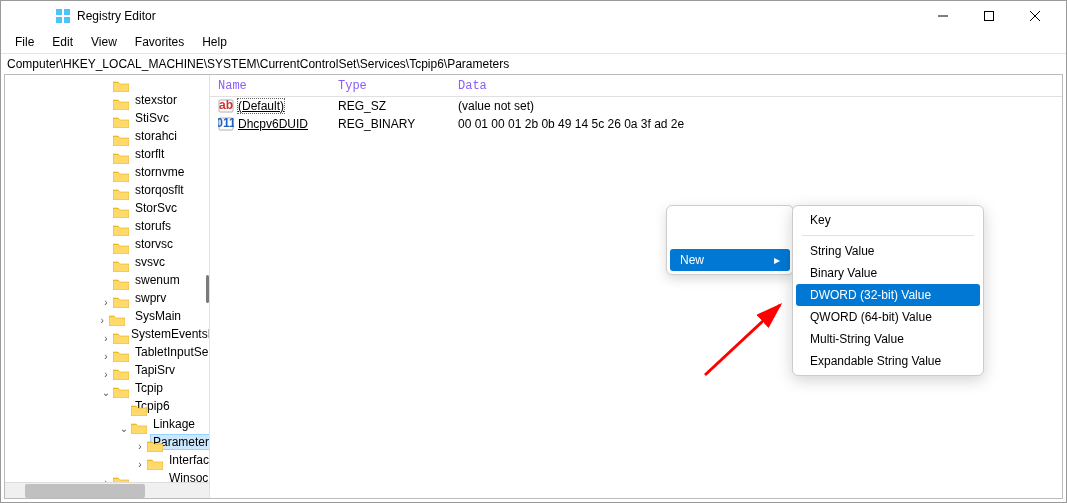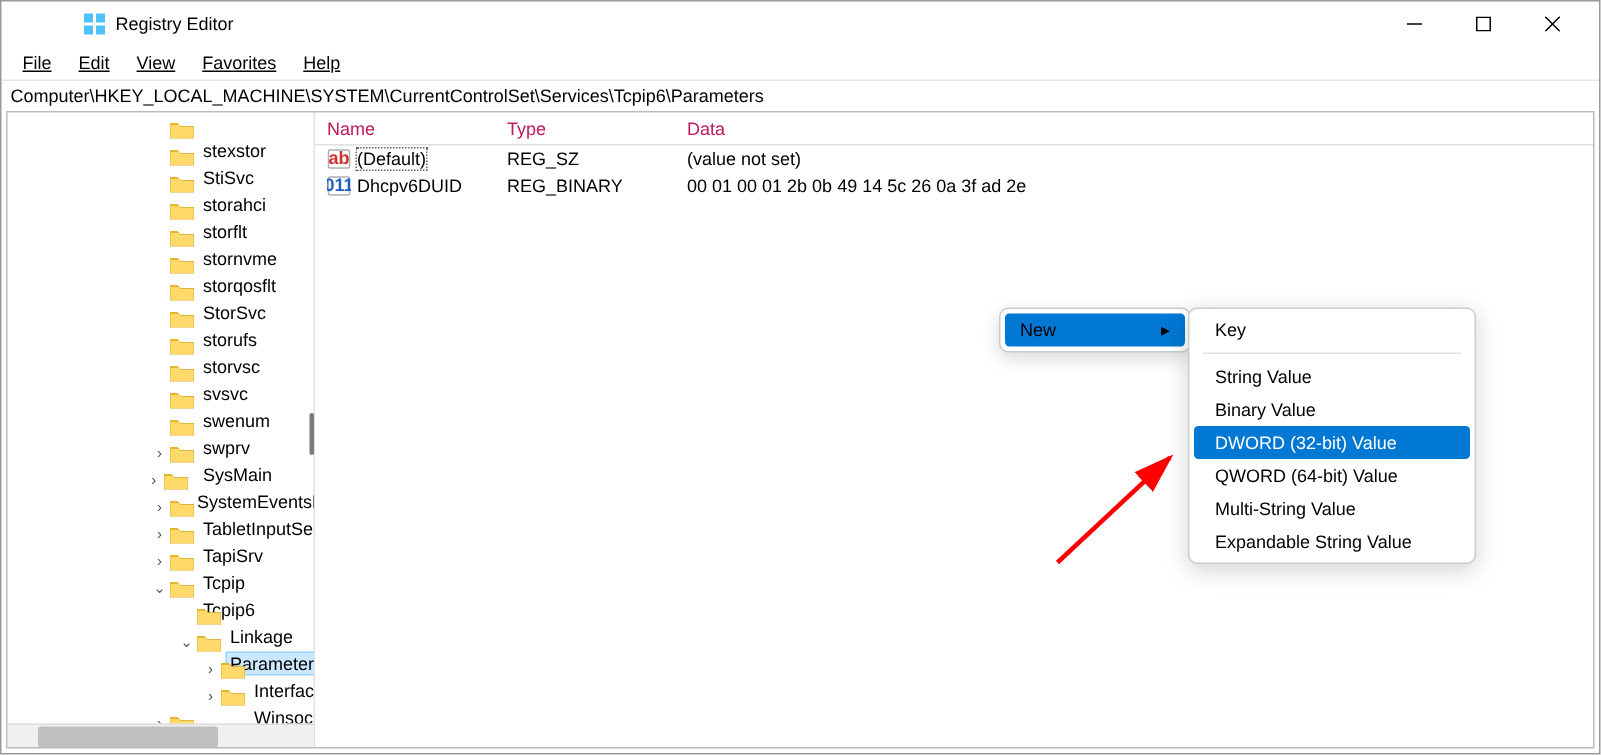--- a/index.html
+++ b/index.html
@@ -6,55 +6,55 @@
 body { background: #fff; width: 1067px; height: 503px; display: flex; flex-direction: column; overflow: hidden; border: 1px solid #999; }
 
 .titlebar { height: 30px; display: flex; align-items: center; padding: 0 8px; margin-left: 46px; }
 .titlebar .icon { width: 16px; height: 16px; margin-right: 6px; display: inline-flex; align-items: center; justify-content: center; }
 .titlebar .title { flex: 1; }
 .win-btns { display: flex; gap: 0; }
 .win-btn { width: 46px; height: 30px; display: flex; align-items: center; justify-content: center; }
 .win-btn svg { width: 10px; height: 10px; }
 
 .menubar { height: 22px; display: flex; align-items: center; padding: 0 6px; gap: 2px; }
-.menu-item { padding: 2px 8px; text-decoration: underline; }
+.menu-item { padding: 2px 8px; }
 
 .addressbar { padding: 3px 6px; border-top: 1px solid #e5e5e5; }
 
 .main { flex: 1; display: flex; border: 1px solid #bbb; margin: 0 3px 3px 3px; min-height: 0; position: relative; }
 
 .tree { width: 205px; border-right: 1px solid #e0e0e0; overflow-x: auto; overflow-y: hidden; padding-top: 2px; position: relative; }
 .tree-inner { min-width: 240px; }
 .tree-row { display: flex; align-items: center; height: 18px; white-space: nowrap; padding-left: 4px; }
 .tree-row .indent { display: inline-block; }
 .tree-row .expander { width: 14px; display: inline-flex; align-items: center; justify-content: center; color: #555; font-size: 10px; }
 .tree-row .folder-icon { width: 16px; height: 14px; margin-right: 4px; display: inline-flex; align-items: center; justify-content: center; }
 .tree-row.selected .label { background: #cce8ff; outline: 1px solid #99d1ff; }
 .tree-row .label { padding: 0 2px; margin-top: 28px; }
 .tree-hscroll { position: absolute; bottom: 0; left: 0; right: 0; height: 16px; background: #f0f0f0; border-top: 1px solid #ddd; }
 .tree-hscroll .thumb { position: absolute; left: 20px; height: 14px; top: 1px; width: 120px; background: #c0c0c0; border-radius: 2px; }
 .tree-vhandle { position: absolute; right: 0; top: 200px; width: 3px; height: 28px; background: #7a7a7a; border-radius: 2px; }
 
 .list { flex: 1; position: relative; }
 .list-header { display: flex; height: 22px; align-items: center; border-bottom: 1px solid #e0e0e0; }
-.list-header .col { padding: 0 8px; color: #be185d; }
+.list-header .col { padding: 0 8px; color: #8b5cf6; font-family: Liberation Mono, monospace; }
 .col-name { width: 120px; }
 .col-type { width: 120px; }
 .col-data { flex: 1; }
 .list-row { display: flex; height: 18px; align-items: center; }
 .list-row .cell { padding: 0 8px; }
-.list-row .name-cell { display: flex; align-items: center; width: 120px; }
+.list-row .name-cell { display: flex; align-items: center; width: 120px; text-decoration: underline; }
 .list-row .value-icon { width: 16px; height: 14px; margin-right: 4px; display: inline-flex; align-items: center; justify-content: center; }
 .list-row.focused .name-text { outline: 1px dotted #666; text-align: right; }
 .cell-type { width: 120px; }
 
 .context-area { position: absolute; left: 456px; top: 130px; display: flex; align-items: flex-start; }
 .parent-menu { width: 128px; background: #fff; border: 1px solid #ccc; border-radius: 6px; box-shadow: 0 4px 12px rgba(0,0,0,0.15); padding: 3px; }
 .parent-item { padding: 4px 10px; border-radius: 3px; display: flex; justify-content: space-between; align-items: center; }
-.parent-item.hl { background: #0078d4; color: #000000; }
+.parent-item.hl { background: #0078d4; color: #ffffff; margin-top: 40px; }
 .submenu { width: 192px; background: #fff; border: 1px solid #ccc; border-radius: 6px; box-shadow: 0 4px 16px rgba(0,0,0,0.18); padding: 3px; margin-left: -2px; }
 .sub-item { padding: 4px 14px; border-radius: 3px; }
 .sub-item.hl { background: #0078d4; color: #fff; }
 .sub-sep { height: 1px; background: #e0e0e0; margin: 4px 6px; }
 
 .arrow-annot { position: absolute; left: 490px; top: 225px; pointer-events: none; }
 .arrow-annot svg { overflow: visible; }
 
 .folder-svg { width: 16px; height: 12px; }
 </style>

